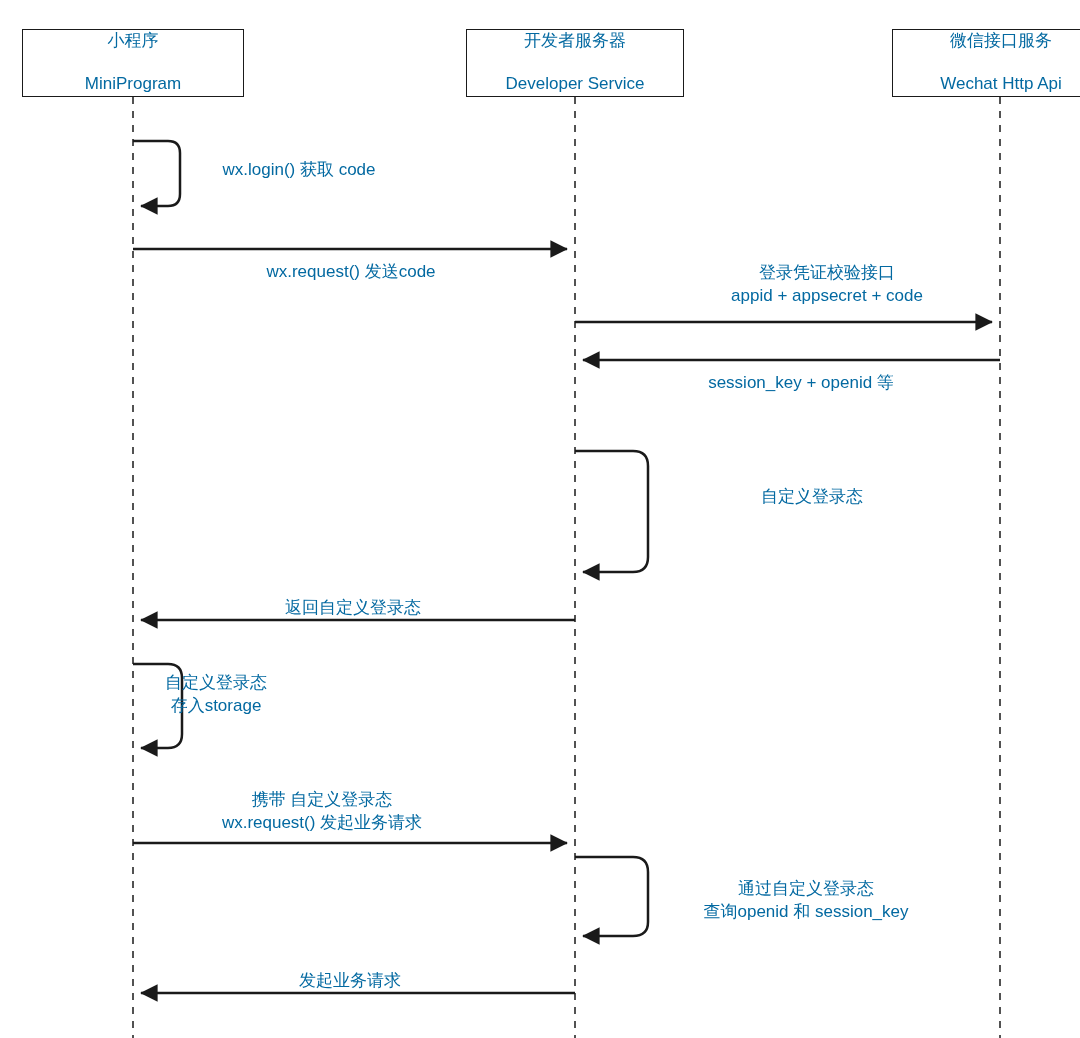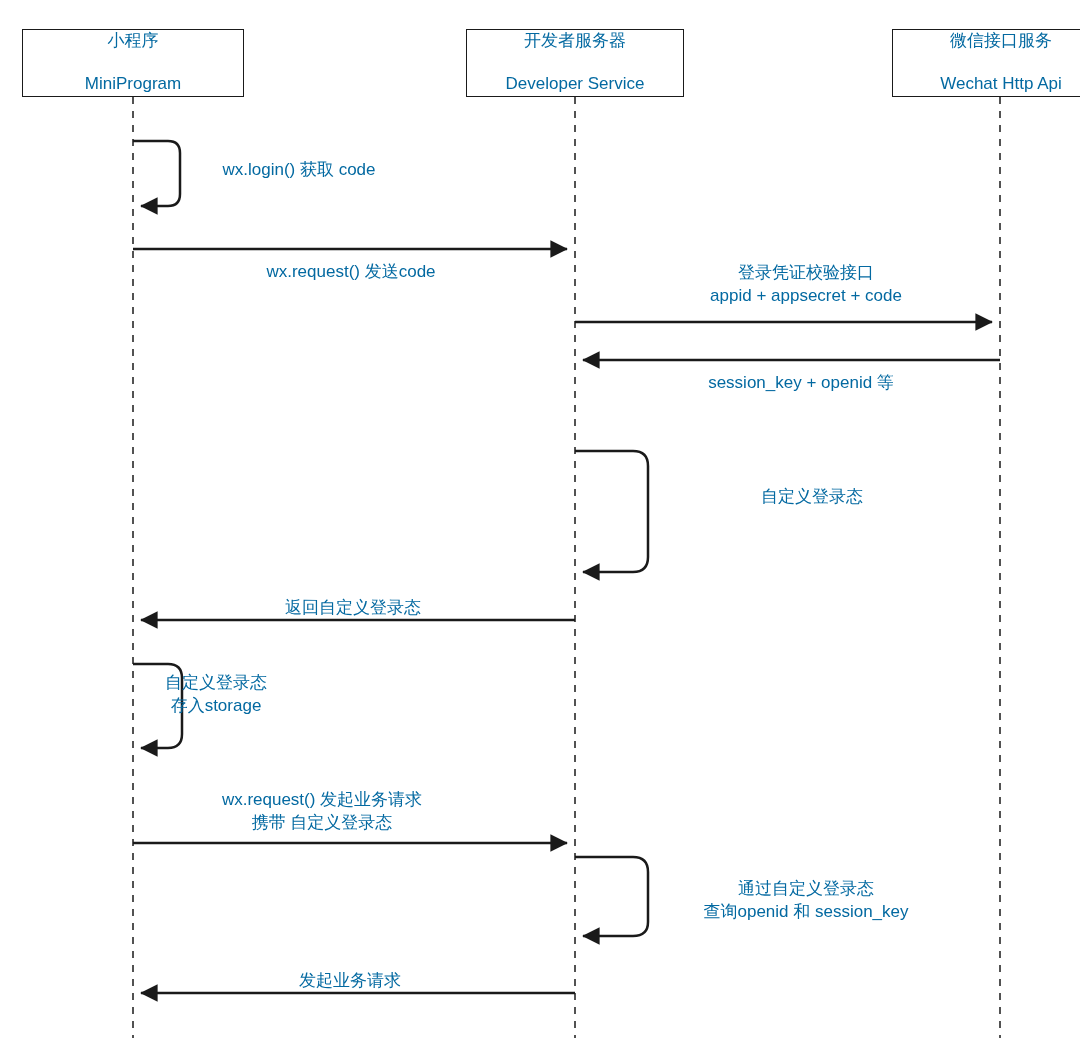--- a/index.html
+++ b/index.html
@@ -130,21 +130,21 @@
   </div>
 
   <div class="msg-label" style="left:299px; top:159px;">
     <span>wx.login() 获取 code</span>
   </div>
 
   <div class="msg-label" style="left:351px; top:226px;margin-top:35px;">
     <span>wx.request() 发送code</span>
   </div>
 
-  <div class="msg-label two-line" style="left:806px; top:262px;text-align:center;">
+  <div class="msg-label two-line" style="left:827px; top:262px;text-align:center;">
     <span>登录凭证校验接口</span>
     <span>appid + appsecret + code</span>
   </div>
 
   <div class="msg-label" style="left:801px; top:372px;">
     <span>session_key + openid 等</span>
   </div>
 
   <div class="msg-label two-line" style="left:812px; top:486px;">
     <span>自定义登录态</span>
@@ -153,22 +153,22 @@
   <div class="msg-label" style="left:353px; top:597px;">
     <span>返回自定义登录态</span>
   </div>
 
   <div class="msg-label two-line" style="left:216px; top:672px;">
     <span>自定义登录态</span>
     <span>存入storage</span>
   </div>
 
   <div class="msg-label two-line" style="left:322px; top:789px;">
+    <span>携带 自定义登录态</span>
     <span>wx.request() 发起业务请求</span>
-    <span>携带 自定义登录态</span>
   </div>
 
   <div class="msg-label two-line" style="left:782px; top:878px;margin-left:24px;">
     <span>通过自定义登录态</span>
     <span>查询openid 和 session_key</span>
   </div>
 
   <div class="msg-label" style="left:350px; top:970px;">
     <span>发起业务请求</span>
   </div>

